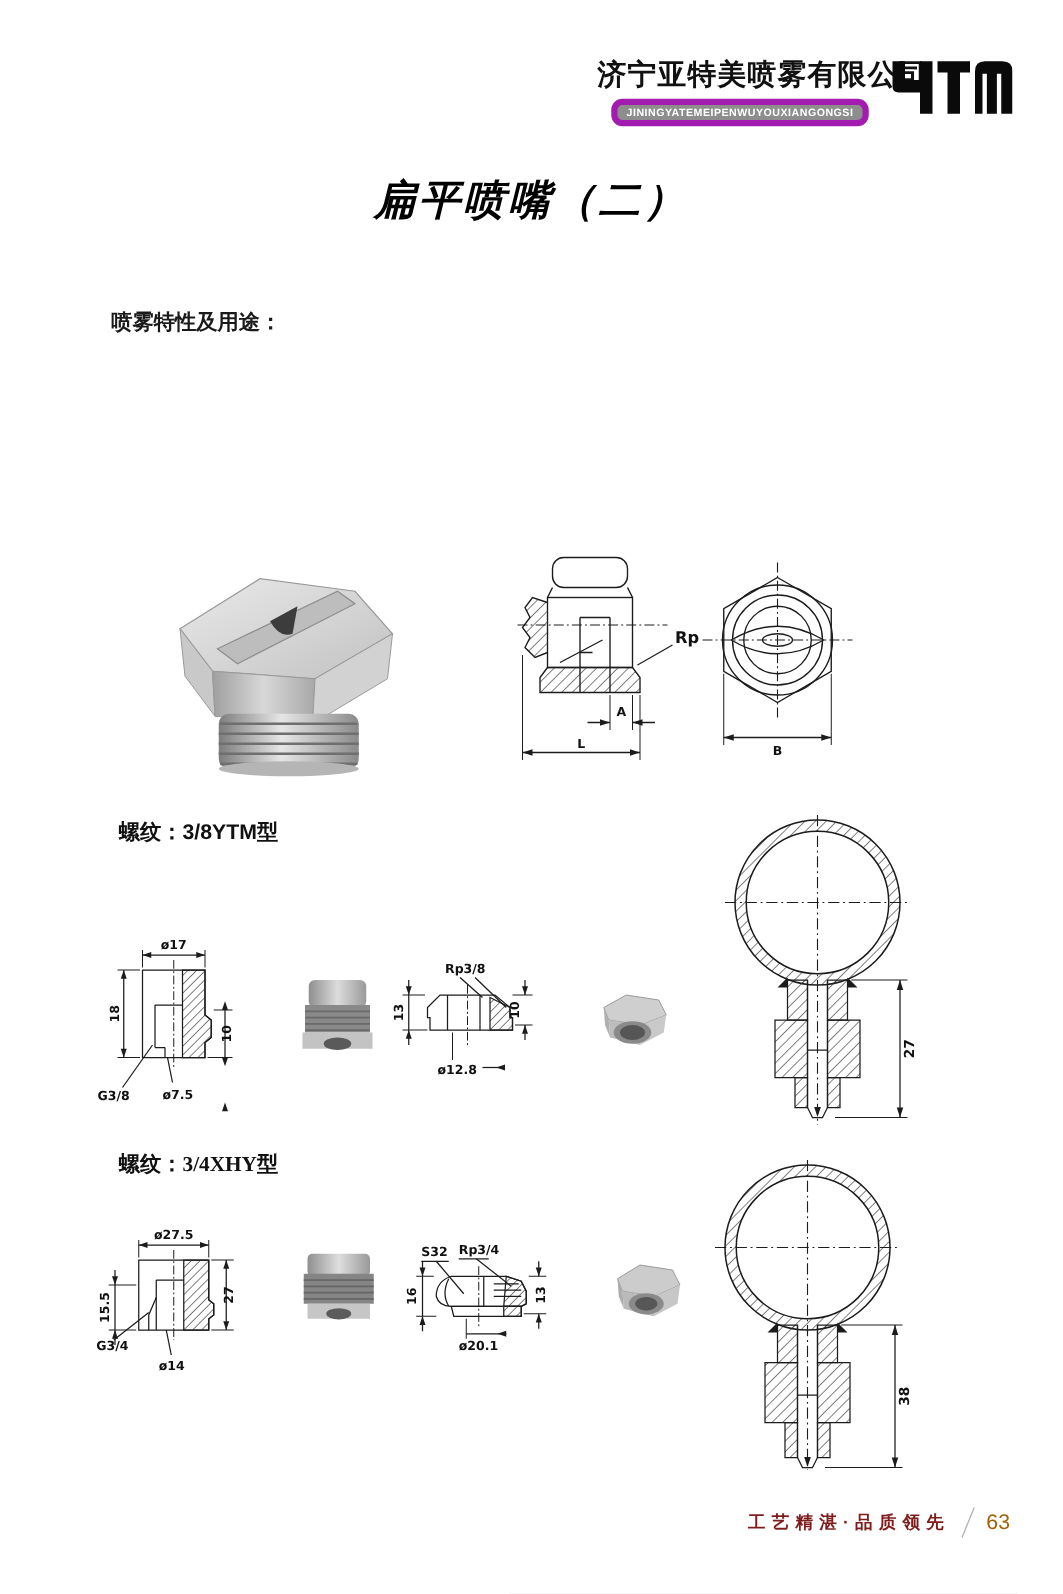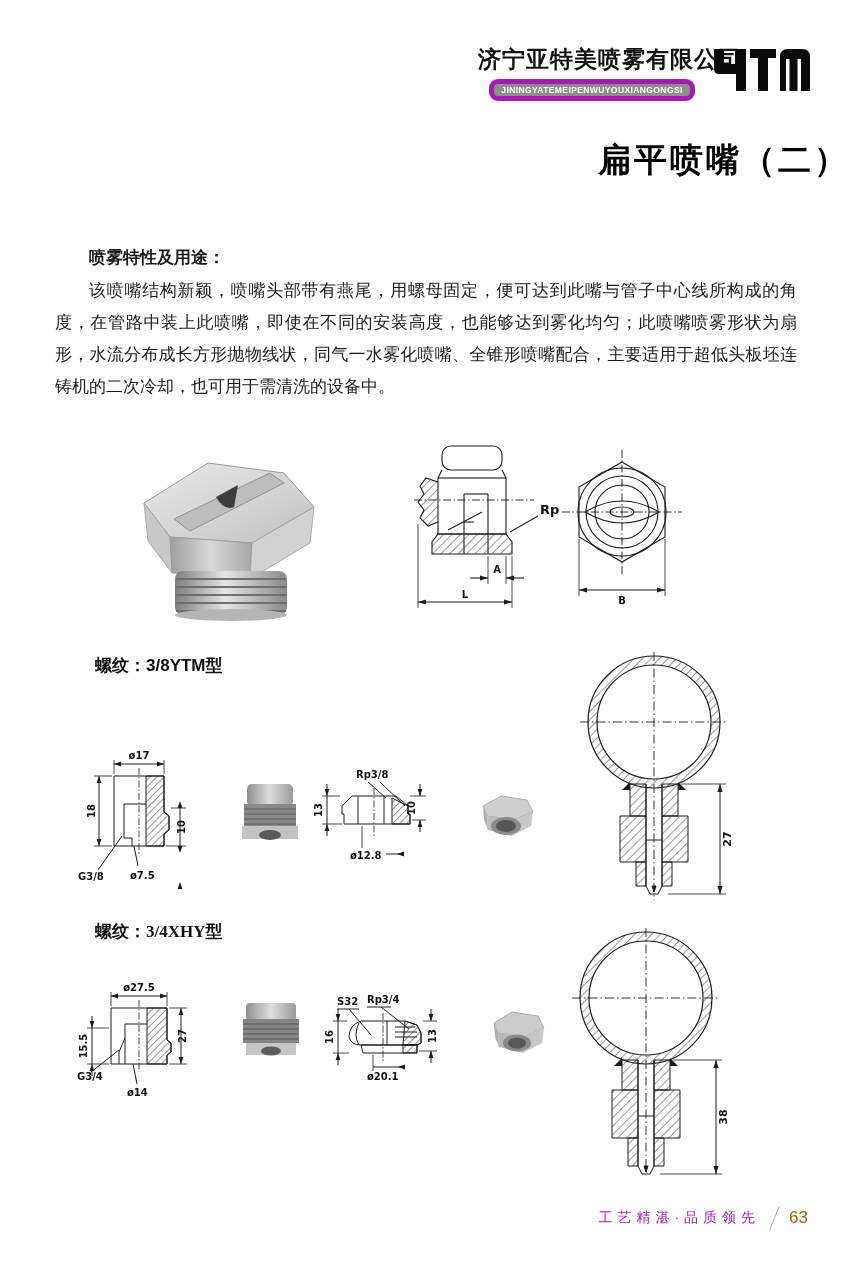--- a/index.html
+++ b/index.html
@@ -10,32 +10,32 @@
   .abs{position:absolute;}
   
   .company-block{top:44px;left:478px;width:228px;text-align:center;}
   .company-cn{font-size:23px;font-weight:bold;letter-spacing:1px;color:#111;white-space:nowrap;}
   .company-pill{
     display:inline-block;margin-top:4px;background:#8d8d8d;color:#fff;border:5px solid #a21caf;
     border-radius:9px;padding:1px 7px;font-size:8.5px;font-weight:bold;letter-spacing:.4px;white-space:nowrap;
   }
   .logo{top:48px;left:712px;}
   
-  .page-title{top:138px;left:0;width:100%;text-align:right;font-size:33px;font-weight:bold;letter-spacing:3px;color:#000;}
+  .page-title{top:138px;left:0;width:100%;text-align:center;font-size:33px;font-weight:bold;letter-spacing:3px;color:#000;font-style:italic;}
   
   .intro{top:246px;left:55px;width:742px;}
   .intro-heading{font-size:17px;font-weight:bold;text-indent:2em;margin:0 0 6px 0;}
   .intro-body{font-size:17px;line-height:32px;text-indent:2em;text-align:justify;margin:0;}
   .sec-label{font-size:17px;font-weight:bold;color:#111;}
   
   svg{display:block;}
   svg text{font-family:"DejaVu Sans",sans-serif;font-weight:bold;fill:#111;}
   
   .footer{top:1205px;right:42px;display:flex;align-items:center;gap:12px;}
-  .slogan{font-size:14px;font-weight:normal;letter-spacing:5px;color:#a21caf;}
+  .slogan{font-size:14px;font-weight:bold;letter-spacing:5px;color:#7f1d1d;}
   .slash{width:1px;height:26px;background:#b0b0b0;transform:rotate(22deg);margin:0 2px;}
   .pageno{font-size:17px;color:#a16207;}
 </style>
 </head>
 <body>
 
 <div class="page">
 
   <div class="abs company-block">
     <div class="company-cn">济宁亚特美喷雾有限公司</div>
@@ -48,21 +48,20 @@
 
     <path fill="#0a0a0a" d="M38,1 h26 v9 h-8 v33 h-10 v-33 h-8 z"></path>
 
     <path fill="#0a0a0a" d="M68,43 v-34 q0,-8 8,-8 h14 q8,0 8,8 v34 h-9 v-32 h-3.5 v32 h-8 v-32 h-3.5 v32 z"></path>
   </svg>
 
   <div class="abs page-title">扁平喷嘴（二）</div>
 
   <div class="abs intro">
     <p class="intro-heading">喷雾特性及用途：</p>
-    <p class="intro-body">该喷嘴结构新颖，喷嘴头部带有燕尾，用螺母固定，便可达到此嘴与管子中心线所构成的角度，在管路中装上此喷嘴，即使在不同的安装高度，也能够达到雾化均匀；此喷嘴喷雾形状为扇形，水流分布成长方形抛物线状，同气一水雾化喷嘴、全锥形喷嘴配合，主要适用于超低头板坯连铸机的二次冷却，也可用于需清洗的设备中。</p>
   </div>
 
   <svg class="abs" style="top:445px;left:112px;" width="218" height="178" viewBox="0 0 218 178">
     <defs>
       <linearGradient id="phTop" x1="0" y1="0" x2="1" y2="1">
         <stop offset="0" stop-color="#e9e9e9"></stop>
           <stop offset="1" stop-color="#c2c2c2"></stop>
       </linearGradient>
       <linearGradient id="phFace" x1="0" y1="0" x2="1" y2="0">
         <stop offset="0" stop-color="#9f9f9f"></stop>

